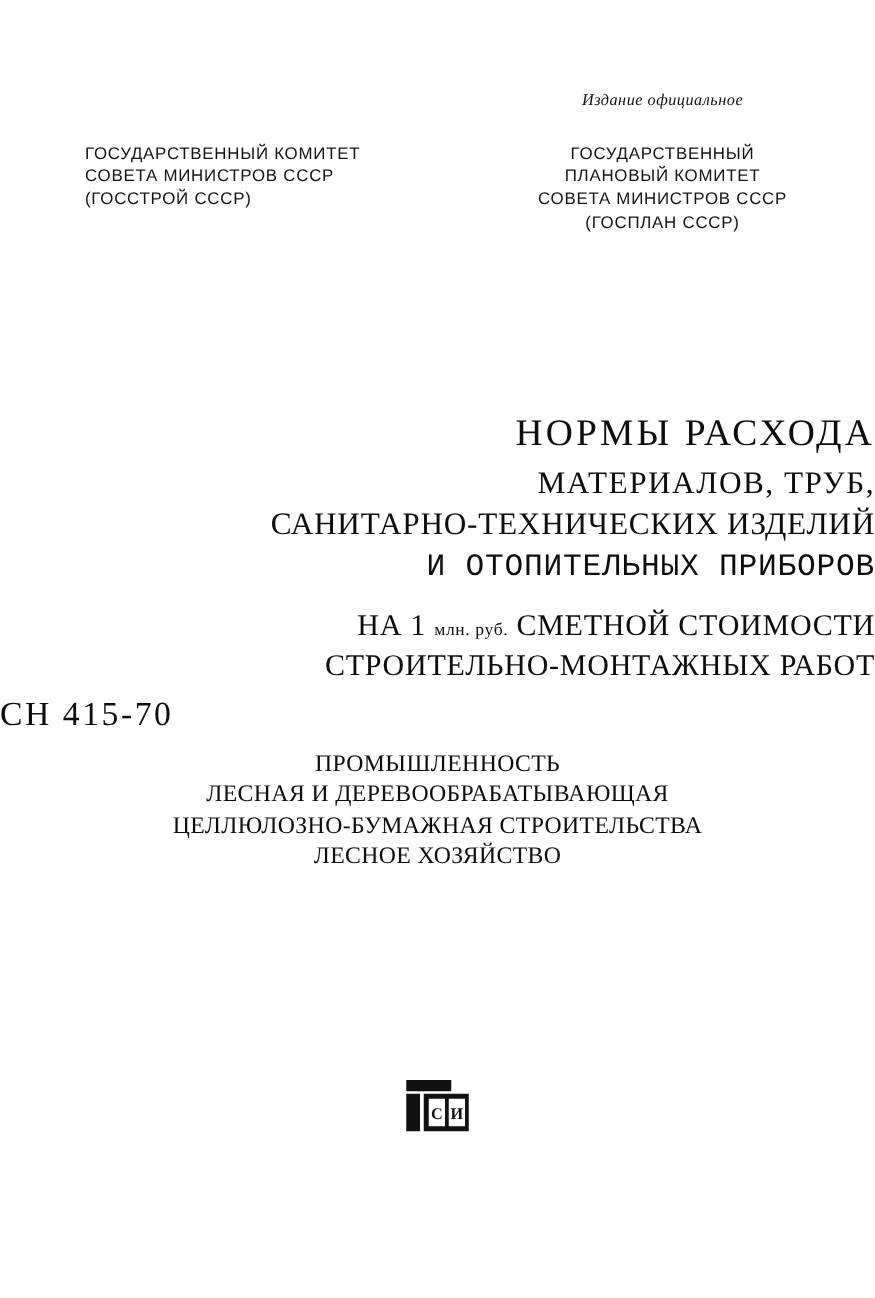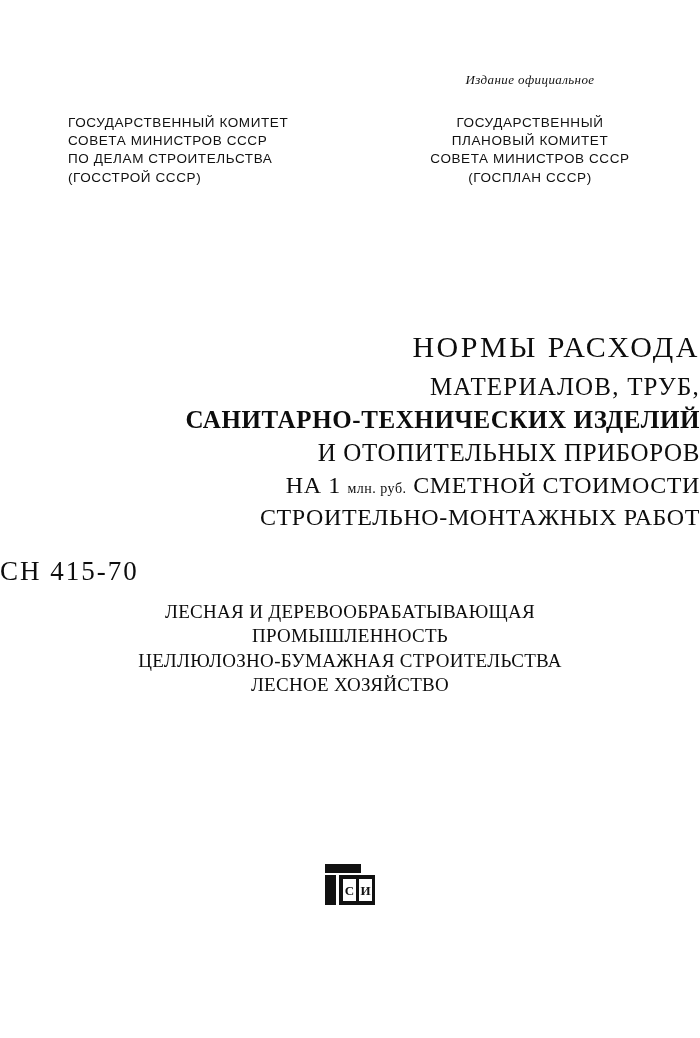--- a/index.html
+++ b/index.html
@@ -77,27 +77,27 @@
     font-size: 25px;
     letter-spacing: 1.2px;
     margin-bottom: 5px;
     white-space: nowrap;
   }
   .t-l3 {
     font-size: 25px;
     letter-spacing: 0.6px;
     margin-bottom: 5px;
     white-space: nowrap;
-    font-weight: bold;
   }
   .t-l4 {
     font-size: 25px;
     letter-spacing: 0.6px;
-    margin-bottom: 5px;
-    white-space: nowrap;
+    margin-bottom: 20px;
+    white-space: nowrap;
+    font-family: Liberation Mono, monospace;
   }
   .t-l5 {
     font-size: 24px;
     letter-spacing: 0.6px;
     margin-bottom: 5px;
     white-space: nowrap;
   }
   .t-l5 .small-lc { font-size: 14px; letter-spacing: 0.5px; }
   .t-l6 {
     font-size: 24px;
@@ -175,21 +175,20 @@
 </head>
 <body>
 
 <div class="page">
 
   <div class="official-note">Издание официальное</div>
 
   <div class="issuer issuer-left">
     <span class="line">ГОСУДАРСТВЕННЫЙ КОМИТЕТ</span>
     <span class="line">СОВЕТА МИНИСТРОВ СССР</span>
-    <span class="line">ПО ДЕЛАМ СТРОИТЕЛЬСТВА</span>
     <span class="line">(ГОССТРОЙ СССР)</span>
   </div>
 
   <div class="issuer issuer-right">
     <span class="line">ГОСУДАРСТВЕННЫЙ</span>
     <span class="line">ПЛАНОВЫЙ КОМИТЕТ</span>
     <span class="line">СОВЕТА МИНИСТРОВ СССР</span>
     <span class="line">(ГОСПЛАН СССР)</span>
   </div>
 
@@ -198,22 +197,22 @@
     <div class="t-l2">МАТЕРИАЛОВ, ТРУБ,</div>
     <div class="t-l3">САНИТАРНО-ТЕХНИЧЕСКИХ ИЗДЕЛИЙ</div>
     <div class="t-l4">И ОТОПИТЕЛЬНЫХ ПРИБОРОВ</div>
     <div class="t-l5"><span>НА 1 </span><span class="small-lc">млн. руб.</span><span> СМЕТНОЙ СТОИМОСТИ</span></div>
     <div class="t-l6">СТРОИТЕЛЬНО-МОНТАЖНЫХ РАБОТ</div>
   </div>
 
   <div class="code-number">СН 415-70</div>
 
   <div class="branch">
+    <span class="line">ПРОМЫШЛЕННОСТЬ</span>
     <span class="line">ЛЕСНАЯ И ДЕРЕВООБРАБАТЫВАЮЩАЯ</span>
-    <span class="line">ПРОМЫШЛЕННОСТЬ</span>
     <span class="line">ЦЕЛЛЮЛОЗНО-БУМАЖНАЯ СТРОИТЕЛЬСТВА</span>
     <span class="line">ЛЕСНОЕ ХОЗЯЙСТВО</span>
   </div>
 
 
   <div class="logo">
     <svg width="60" height="46" viewBox="0 0 60 46" xmlns="http://www.w3.org/2000/svg">
 
       <rect x="5" y="2" width="36" height="9" fill="#111"></rect>
       <rect x="5" y="13" width="11" height="30" fill="#111"></rect>

